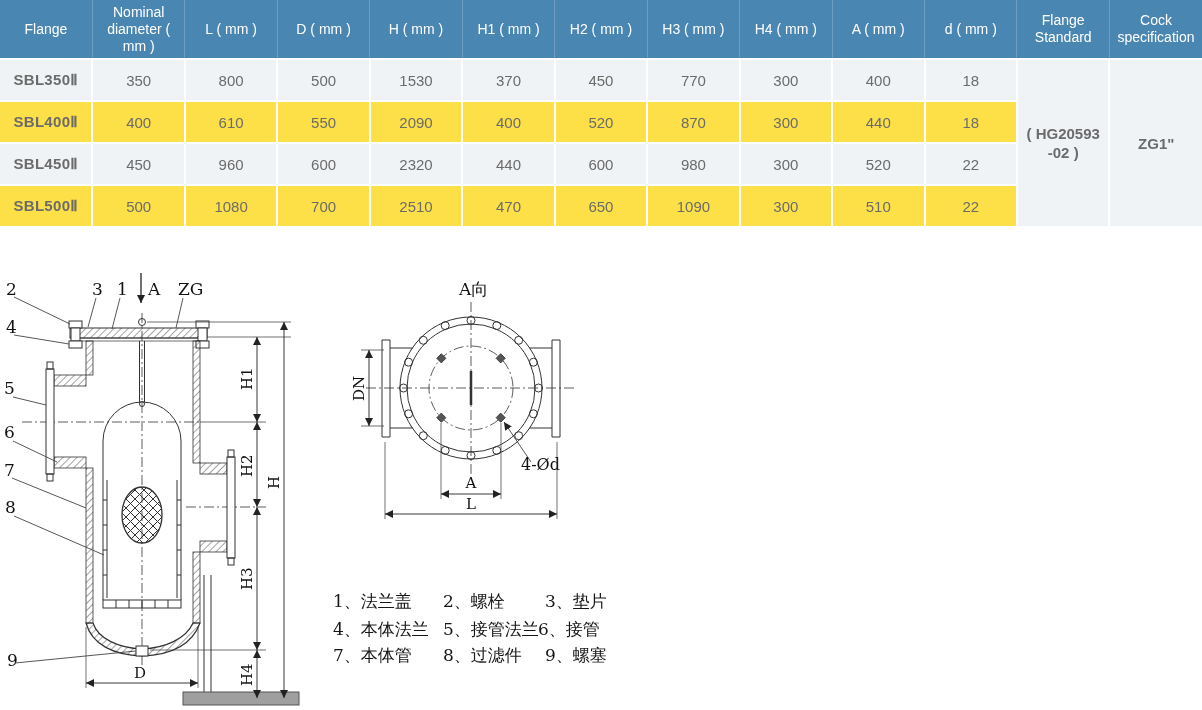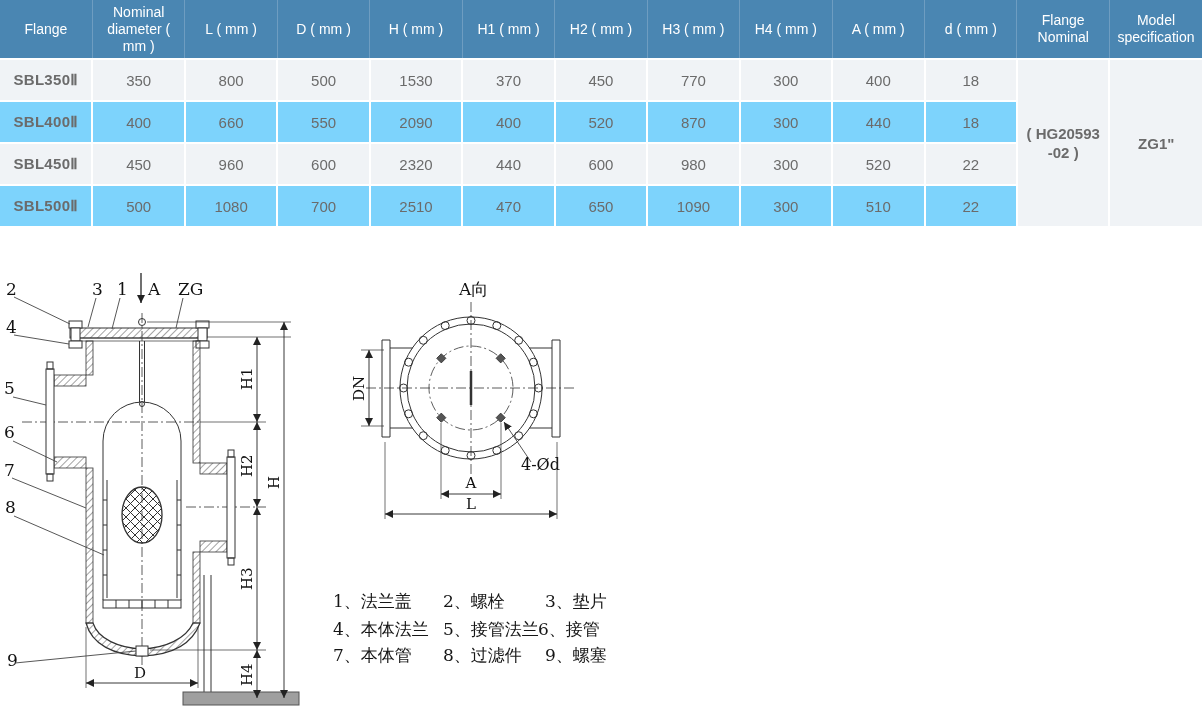--- a/index.html
+++ b/index.html
@@ -11,21 +11,21 @@
     background:#4a86b2;color:#ffffff;font-weight:normal;font-size:14px;
     line-height:17px;padding:2px 1px;height:54px;text-align:center;
     vertical-align:middle;border-right:1px solid #6e9dc1;border-bottom:2px solid #fff;}
   table.spec th:last-child{border-right:none;}
   table.spec td{
     text-align:center;vertical-align:middle;font-size:15px;color:#6b6b6b;
     height:40px;padding:0 7px;border:2px solid #ffffff;}
   table.spec tr td:first-child{border-left:0;}
   table.spec tr td:last-child{border-right:0;}
   tr.r-odd td{background:#f0f3f6;}
-  tr.r-even td{background:#7dd3fc;}
+  tr.r-even td{background:#fde047;}
   td.model{color:#3f86bb;font-weight:bold;letter-spacing:.3px;}
   td.merged{background:#f0f3f6 !important;color:#3f86bb;font-weight:bold;
             white-space:pre-line;line-height:19px;font-size:15px;}
   
   .diagram{position:absolute;top:265px;left:0;width:1202px;height:445px;}
   svg text{fill:#111;}
   .dwg{stroke:#333;stroke-width:1;fill:none;}
   .thin{stroke:#333;stroke-width:.7;fill:none;}
   .leader{stroke:#444;stroke-width:.9;fill:none;}
   .dashdot{stroke:#333;stroke-width:.8;fill:none;stroke-dasharray:10 3 2 3;}
@@ -44,22 +44,22 @@
       <th>Nominal diameter ( mm )</th>
       <th>L ( mm )</th>
       <th>D ( mm )</th>
       <th>H ( mm )</th>
       <th>H1 ( mm )</th>
       <th>H2 ( mm )</th>
       <th>H3 ( mm )</th>
       <th>H4 ( mm )</th>
       <th>A ( mm )</th>
       <th>d ( mm )</th>
-      <th>Flange Nominal</th>
-      <th>Model specification</th>
+      <th>Flange Standard</th>
+      <th>Cock specification</th>
     </tr>
   </thead>
   <tbody>
     <tr class="r-odd">
       <td class="model">SBL350Ⅱ</td>
       <td>350</td>
       <td>800</td>
       <td>500</td>
       <td>1530</td>
       <td>370</td>
@@ -68,21 +68,21 @@
       <td>300</td>
       <td>400</td>
       <td>18</td>
       <td class="merged" rowspan="4">( HG20593
 -02 )</td>
       <td class="merged" rowspan="4">ZG1"</td>
     </tr>
     <tr class="r-even">
       <td class="model">SBL400Ⅱ</td>
       <td>400</td>
-      <td>660</td>
+      <td>610</td>
       <td>550</td>
       <td>2090</td>
       <td>400</td>
       <td>520</td>
       <td>870</td>
       <td>300</td>
       <td>440</td>
       <td>18</td>
     </tr>
     <tr class="r-odd">

